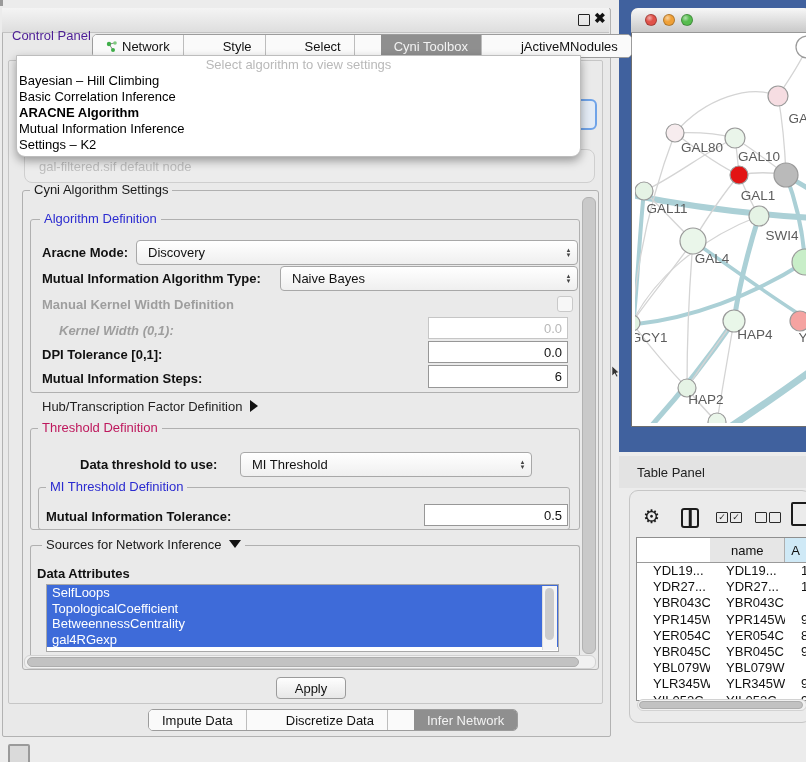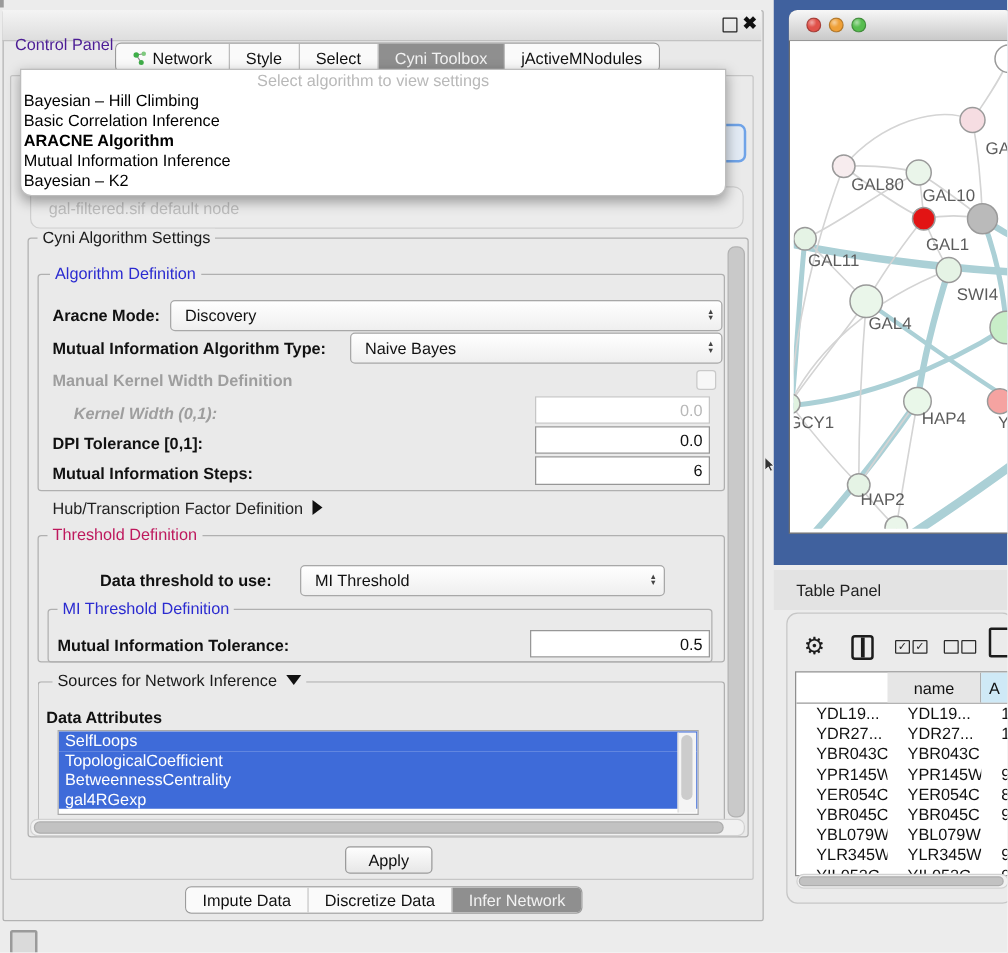--- a/index.html
+++ b/index.html
@@ -11,21 +11,21 @@
           border:1px solid #b2b2b2;border-radius:2px;}
   .cp-title{left:2px;top:8px;width:607px;height:24px;
             background:linear-gradient(#f4f4f4,#dedede);border-bottom:1px solid #c2c2c2;}
   .cp-title-text{left:12px;top:28px;font-size:13px;color:#4c1d95;}
   .float-box{left:578px;top:14px;width:10px;height:10px;border:1.5px solid #222;border-radius:1px;}
   .close-x{left:594px;top:10px;font-size:14px;font-weight:bold;color:#111;}
   .inner-panel{left:8px;top:60px;width:593px;height:642px;border:1px solid #c6c6c6;
                border-radius:2px;background:#eaeaea;}
   
   .tabbar{display:flex;align-items:stretch;height:22px;border:1px solid #9c9c9c;border-radius:5px;
-          overflow:hidden;background:#fafafa;font-size:13px;}
+          overflow:hidden;background:#fafafa;font-size:13px;gap:26px;}
   .tab{display:flex;align-items:center;gap:4px;padding:0 13px;border-right:1px solid #bdbdbd;
        color:#111;white-space:nowrap;background:#fafafa;}
   .tab:last-child{border-right:none;}
   .tab.sel{background:#8f8f8f;color:#f2f2f2;}
   
   .dropdown{left:16px;top:55px;width:563px;background:#ffffff;border:1px solid #bdbdbd;
             border-radius:0 0 9px 9px;box-shadow:0 4px 10px rgba(0,0,0,.35);z-index:6;padding-bottom:3px;}
   .dd-ph{height:17px;line-height:17px;text-align:center;color:#b9b9b9;}
   .dd-item{height:16px;line-height:16px;padding-left:2px;color:#000;}
   .dd-item.hl{font-weight:bold;}
@@ -134,21 +134,21 @@
       </span>
     </div>
 
   <div class="abs dropdown">
     <div class="dd-ph">Select algorithm to view settings</div>
     <div id="ddItems">
         <div class="dd-item">Bayesian – Hill Climbing</div>
         <div class="dd-item">Basic Correlation Inference</div>
         <div class="dd-item hl">ARACNE Algorithm</div>
         <div class="dd-item">Mutual Information Inference</div>
-        <div class="dd-item">Bayesian – K2</div>
+        <div class="dd-item">Settings – K2</div>
       </div>
   </div>
 
   <div class="abs group" style="left:22px;top:190px;width:575px;height:478px;"></div>
   <span class="gtitle" style="left:30px;top:183px;">Cyni Algorithm Settings</span>
   <div class="abs vscroll" style="left:582px;top:197px;height:455px;"></div>
 
   <div class="abs group" style="left:30px;top:219px;width:548px;height:172px;"></div>
   <span class="gtitle blue" style="left:40px;top:212px;">Algorithm Definition</span>
 

